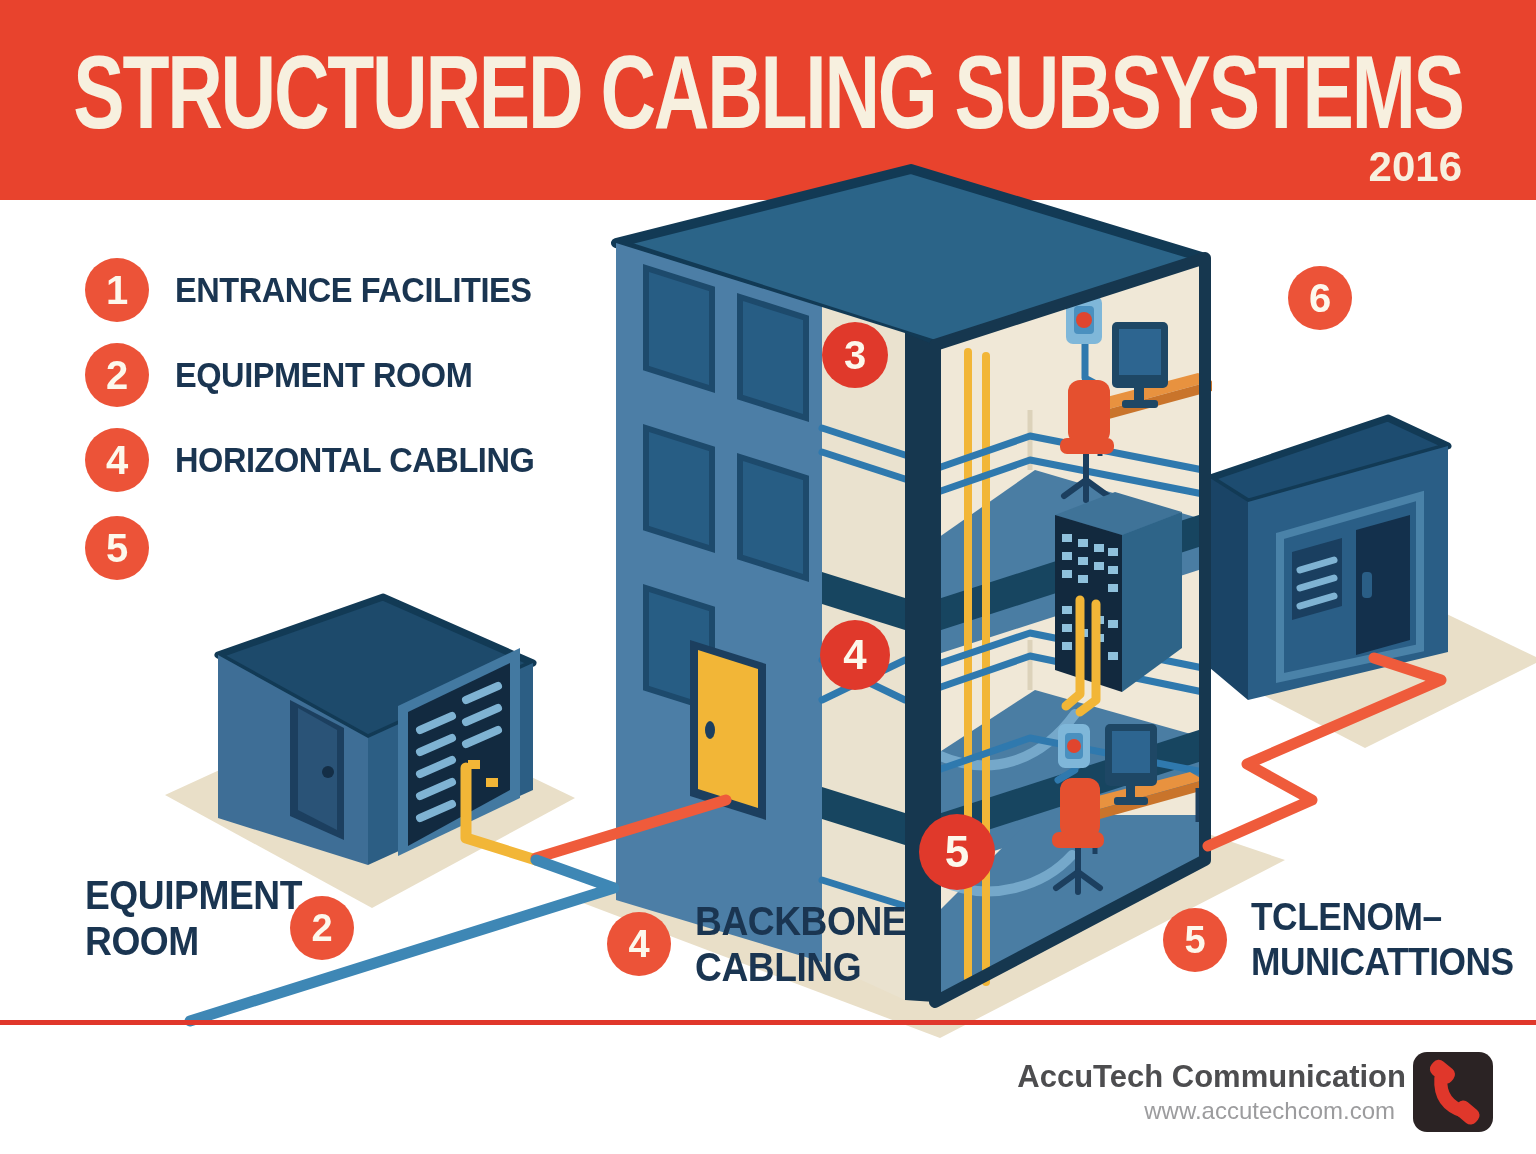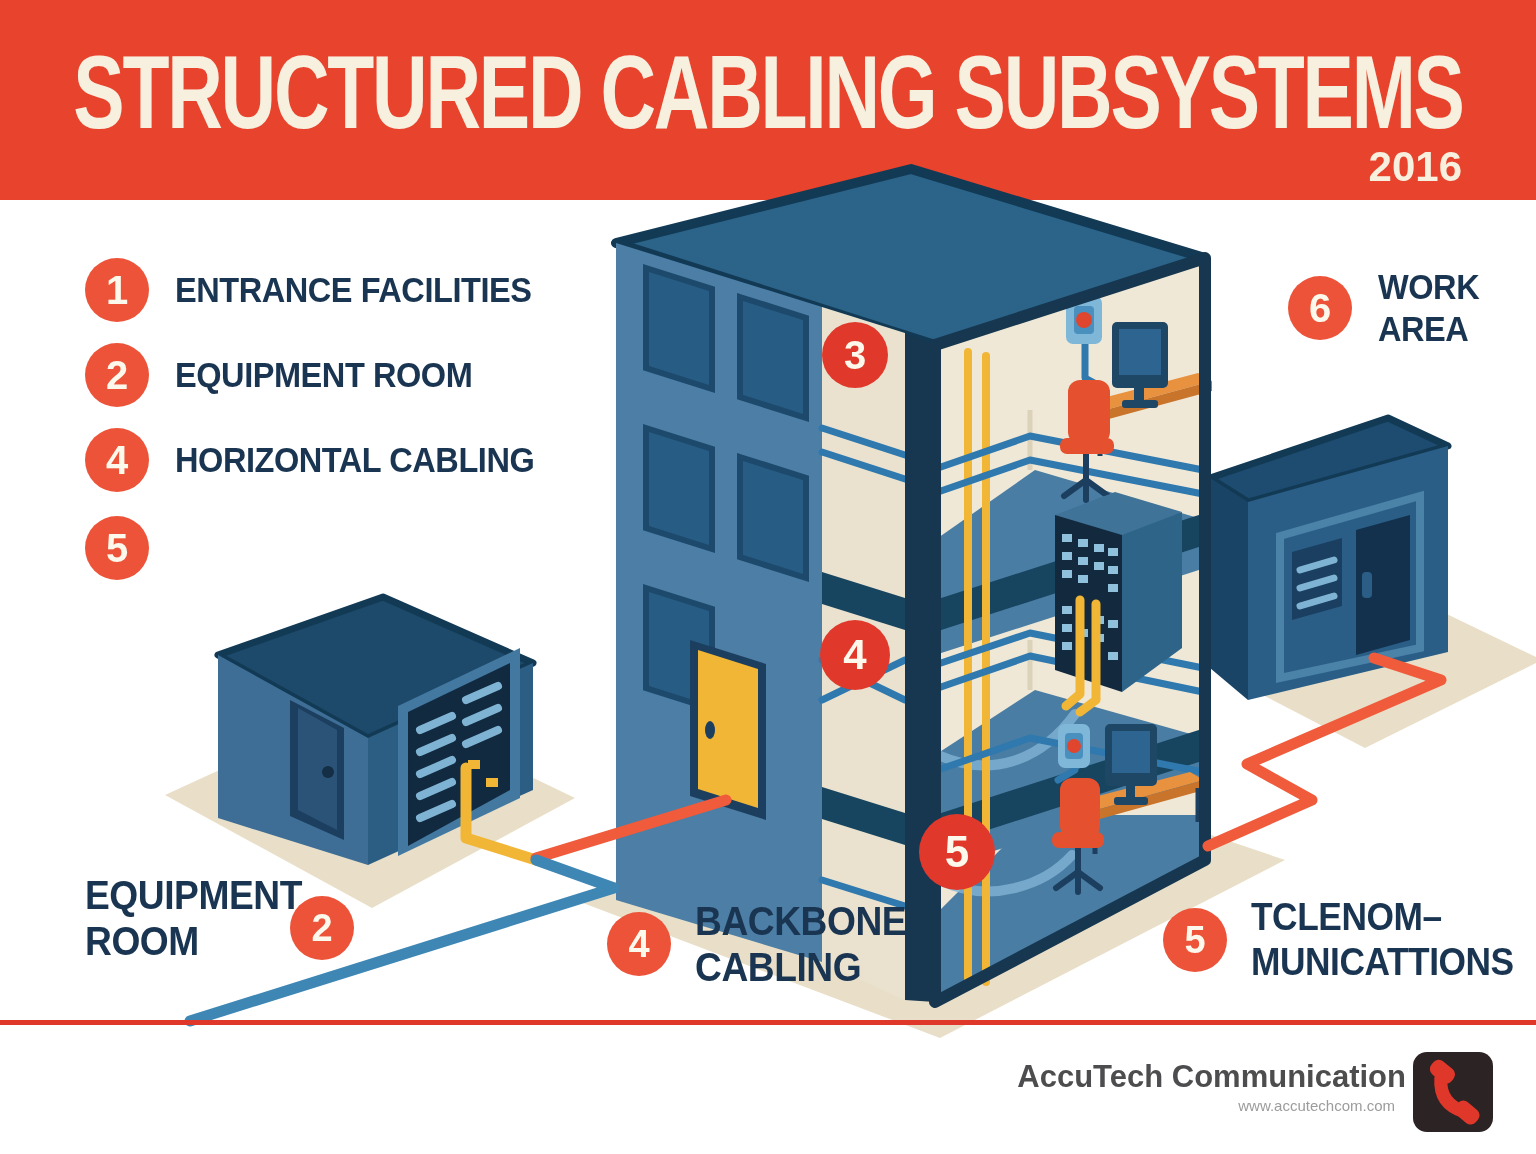--- a/index.html
+++ b/index.html
@@ -38,21 +38,21 @@
   .flexrow{position:absolute;display:flex;align-items:center;gap:24px;z-index:3;}
   .flexrow .badge{position:static;width:64px;height:64px;font-size:38px;flex:0 0 64px;}
   .flexrow .bottom-label{position:static;}
   
   .red-line{position:absolute;left:0;top:1020px;width:1536px;height:5px;background:#E0372B;z-index:4;}
   .footer-company{
     position:absolute;right:130px;top:1060px;font-size:31px;font-weight:700;color:#4D4D4F;
     line-height:1.1;z-index:4;
   }
   .footer-site{
-    position:absolute;right:141px;top:1098px;font-size:15px;font-weight:400;color:#9C9C9E;
+    position:absolute;right:141px;top:1098px;font-size:24px;font-weight:400;color:#9C9C9E;
     line-height:1.1;z-index:4;
   }
   .phone-logo{
     position:absolute;left:1413px;top:1052px;width:80px;height:80px;border-radius:14px;
     background:#2B2324;z-index:4;display:flex;align-items:center;justify-content:center;
   }
   svg.scene{position:absolute;left:0;top:0;z-index:1;}
 </style>
 </head>
 <body>
@@ -273,24 +273,20 @@
   <div class="legend-item" style="left:85px;top:428px;">
     <div class="badge orange">4</div>
     <div class="legend-label">HORIZONTAL CABLING</div>
   </div>
   <div class="legend-item" style="left:85px;top:516px;align-items:flex-start;">
     <div class="badge orange">5</div>
   </div>
 
   <div class="legend-item" style="left:1288px;top:266px;">
     <div class="badge orange">6</div>
-    <div>
-      <div class="legend-label">WORK</div>
-      <div class="legend-label">AREA</div>
-    </div>
   </div>
 
   <div class="badge red" style="left:822px;top:322px;width:66px;height:66px;font-size:40px;">3</div>
   <div class="badge red" style="left:820px;top:620px;width:70px;height:70px;font-size:42px;">4</div>
   <div class="badge red" style="left:919px;top:814px;width:76px;height:76px;font-size:44px;">5</div>
 
   <div class="bottom-label" style="left:85px;top:872px;">
     <div>EQUIPMENT</div>
     <div>ROOM</div>
   </div>

